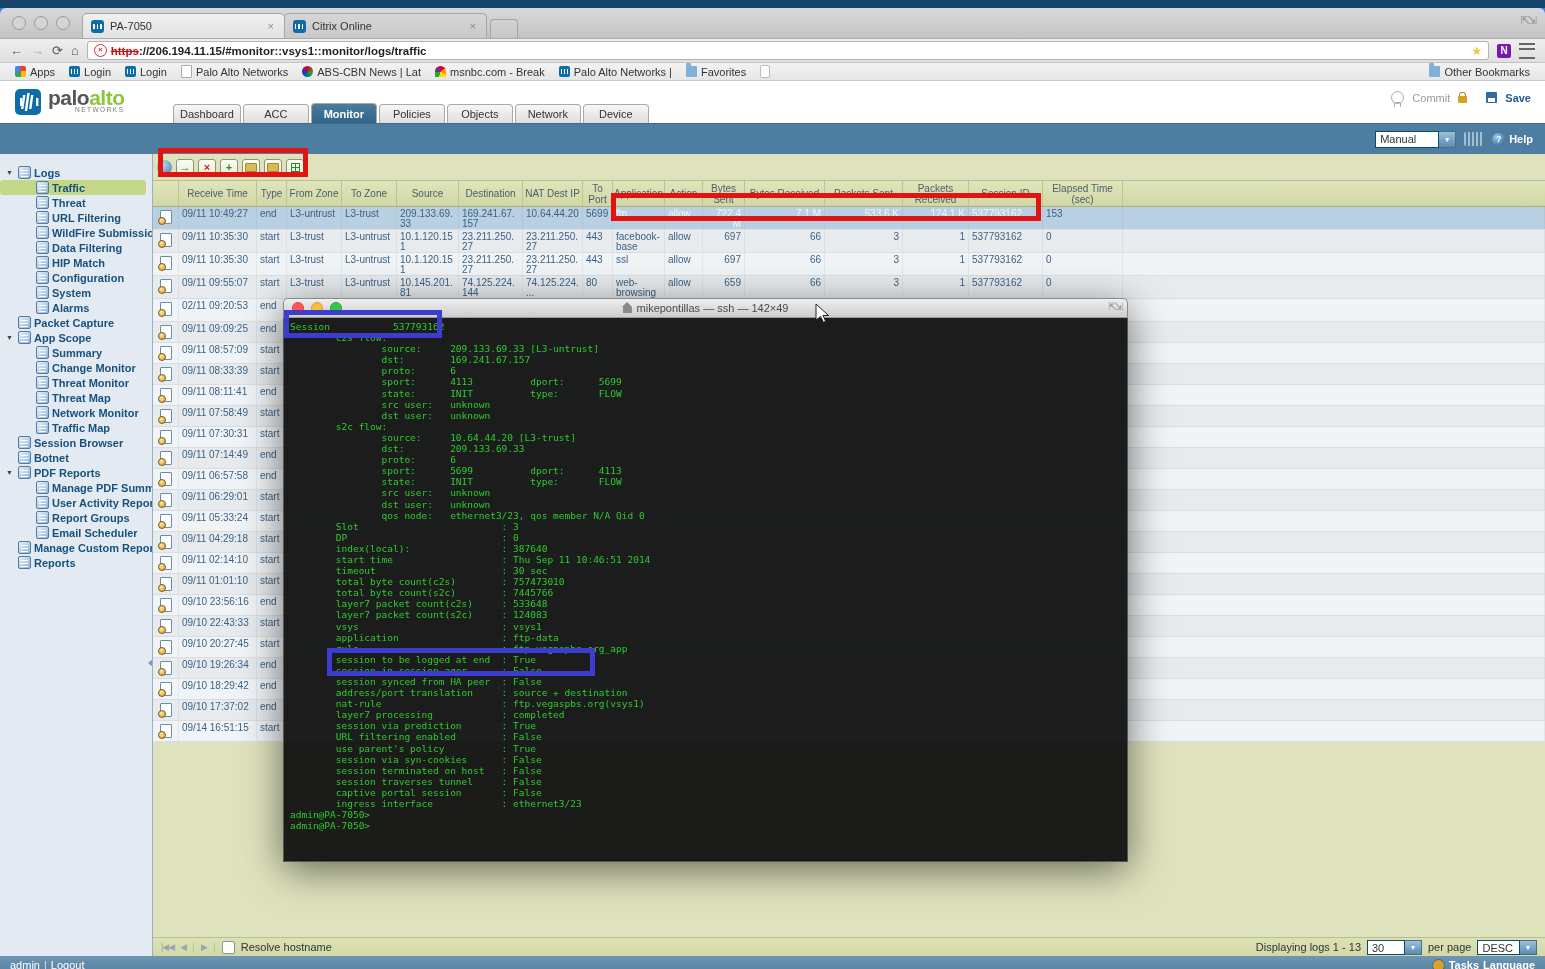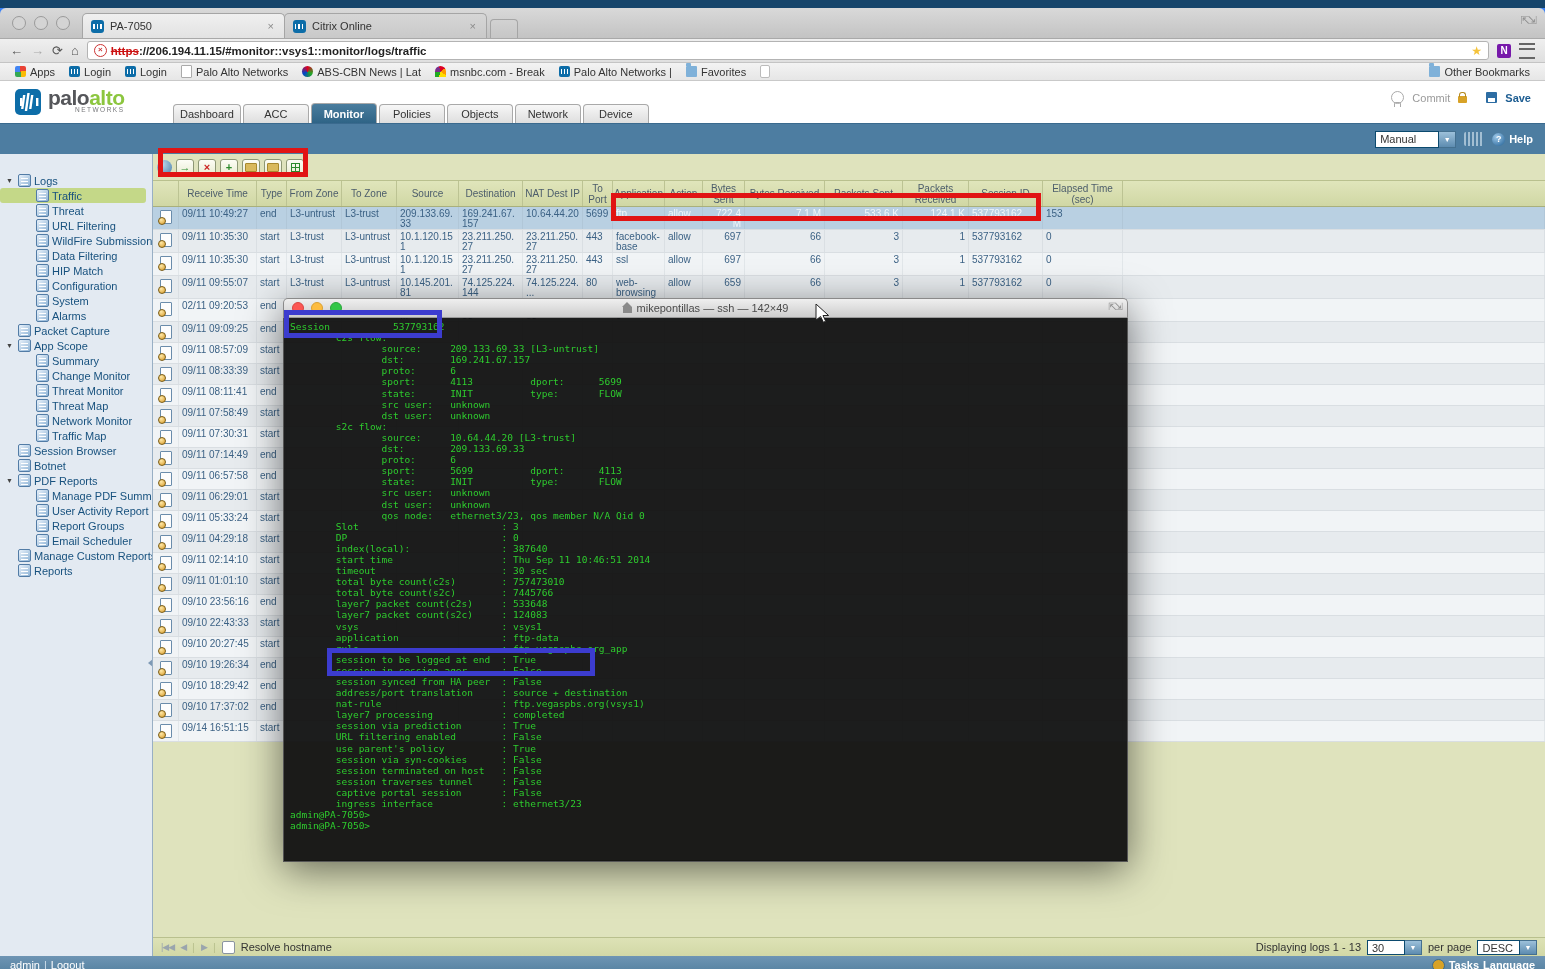--- a/index.html
+++ b/index.html
@@ -69,21 +69,21 @@
   .subbar{height:30px;background:linear-gradient(#57028f00,#0000) ,#4d7da1;background:#4d7da1;border-top:1px solid #3a6a8e;display:flex;align-items:center;justify-content:flex-end;gap:8px;padding:0 12px;}
   .combo{display:flex;align-items:stretch;height:17px;}
   .combo-val{background:#fff;border:1px solid #0c4a6e;font-size:11px;padding:1px 6px 0 4px;min-width:52px;color:#333;}
   .combo-btn{width:16px;background:linear-gradient(#9cc0da,#5d8cb0);border:1px solid #44708f;border-left:none;color:#fff;font-size:7px;display:flex;align-items:center;justify-content:center;}
   .waveicon{width:20px;height:14px;background:repeating-linear-gradient(90deg,#b8cfdf 0 2px,transparent 2px 4px);opacity:.8;border-radius:2px;}
   .helpwrap{display:flex;align-items:center;gap:4px;color:#fff;font-size:11px;font-weight:bold;}
   .helpicon{width:13px;height:13px;border-radius:50%;background:radial-gradient(circle at 35% 30%,#9ec9ea,#1f5e93);color:#fff;font-size:9px;text-align:center;line-height:13px;}
 
   
   .content{flex:1;display:flex;min-height:0;background:#dfe3bd;}
-  .sidebar{width:152px;background:#e3eaf2;border-right:1px solid #98afc4;padding-top:19px;overflow:hidden;position:relative;font-size:11px;color:#17517e;}
+  .sidebar{width:152px;background:#e3eaf2;border-right:1px solid #98afc4;padding-top:11px;overflow:hidden;position:relative;font-size:11px;color:#17517e;font-weight:bold;}
   .titem{display:flex;align-items:center;gap:3px;padding:1px 2px 1px 6px;white-space:nowrap;}
   .titem.ind1{padding-left:24px;}
   .titem.sel{background:#c4d888;border-radius:3px;margin-right:6px;}
   .texp{width:9px;font-size:7px;color:#444;flex:0 0 auto;}
   .tico{width:13px;height:13px;flex:0 0 auto;border-radius:2px;background:linear-gradient(135deg,#e8f1fa,#8fb4d6);border:1px solid #527ca6;box-sizing:border-box;position:relative;}
   .tico::after{content:"";position:absolute;left:2px;right:2px;top:3px;height:1px;background:#fff;box-shadow:0 3px 0 #fff,0 6px 0 #fff;}
   .collapse-handle{position:absolute;right:-1px;top:505px;width:0;height:0;border-top:4px solid transparent;border-bottom:4px solid transparent;border-right:5px solid #7d99b5;}
 
   .main{flex:1;display:flex;flex-direction:column;min-width:0;background:#dfe3bd;}
   .filterbar{height:26px;display:flex;align-items:center;gap:4px;padding:0 4px 0 4px;}

